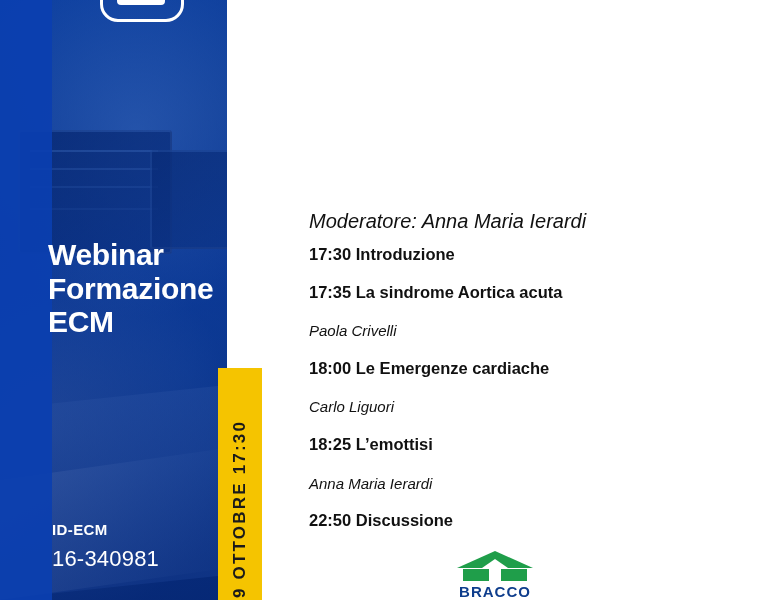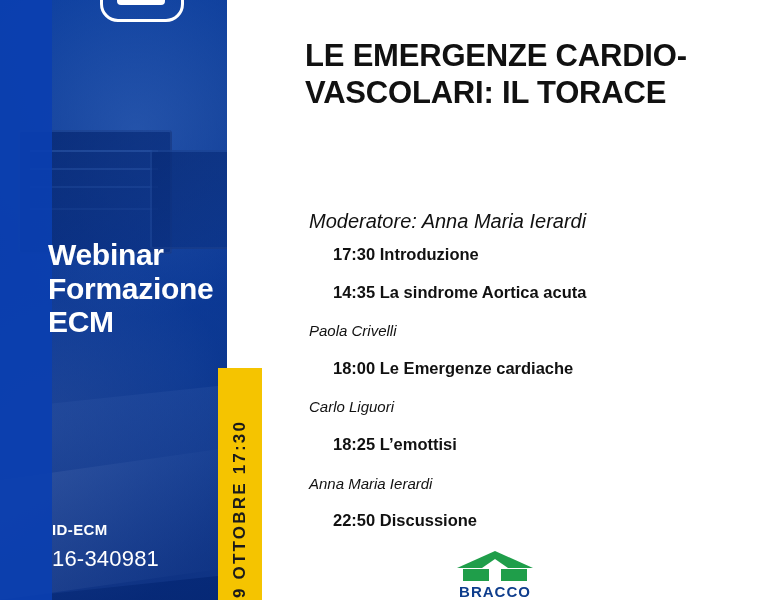--- a/index.html
+++ b/index.html
@@ -212,21 +212,20 @@
     width: 430px;
   }
   .agenda-item {
     margin-bottom: 17px;
   }
   .agenda-line {
     font-size: 16.5px;
     font-weight: bold;
     color: #111111;
     line-height: 1.25;
-    margin-left: 24px;
   }
   .agenda-speaker {
     font-size: 15px;
     font-style: italic;
     color: #111111;
     line-height: 1.3;
     margin-top: 19px;
   }
 
   
@@ -310,30 +309,29 @@
     <div class="ecm-label">ID-ECM</div>
     <div class="ecm-code">16-340981</div>
   </div>
 </div>
 
 <div class="yellow-bar">
   <div class="yellow-bar-text">9 OTTOBRE 17:30</div>
 </div>
 
 <div class="content">
-  <div class="main-title">LE EMERGENZE CARDIO-VASCOLARI: IL TORACE</div>
 
   <div class="moderator">Moderatore: Anna Maria Ierardi</div>
 
   <div class="agenda">
     <div class="agenda-item">
       <div class="agenda-line">17:30 Introduzione</div>
     </div>
     <div class="agenda-item">
-      <div class="agenda-line">14:35 La sindrome Aortica acuta</div>
+      <div class="agenda-line">17:35 La sindrome Aortica acuta</div>
       <div class="agenda-speaker">Paola Crivelli</div>
     </div>
     <div class="agenda-item">
       <div class="agenda-line">18:00 Le Emergenze cardiache</div>
       <div class="agenda-speaker">Carlo Liguori</div>
     </div>
     <div class="agenda-item">
       <div class="agenda-line">18:25 L’emottisi</div>
       <div class="agenda-speaker">Anna Maria Ierardi</div>
     </div>

